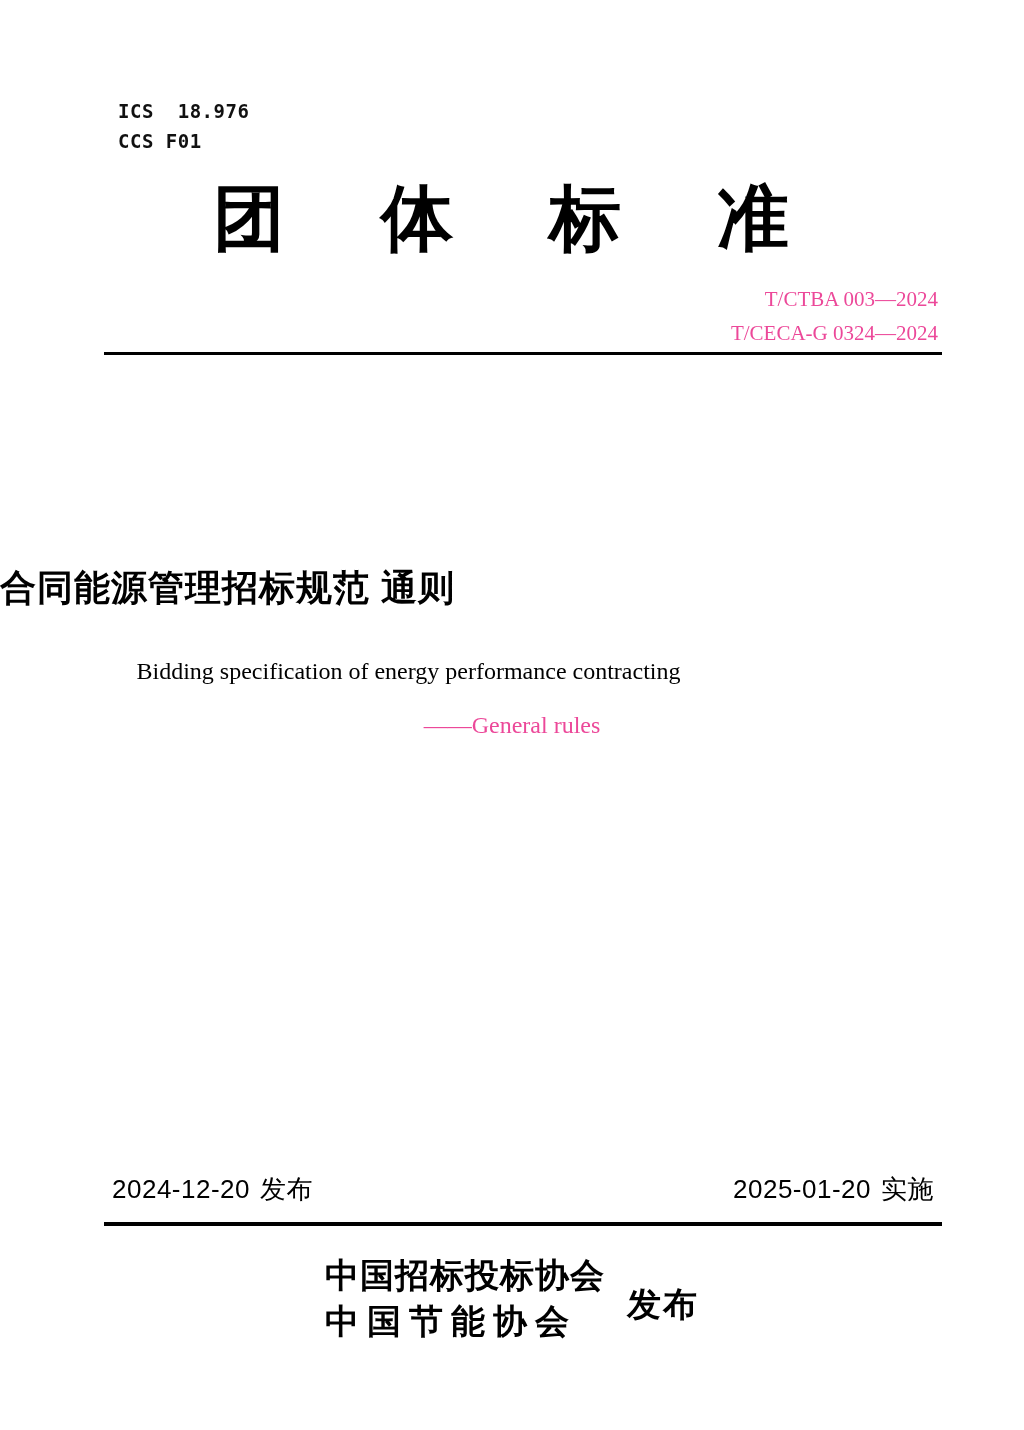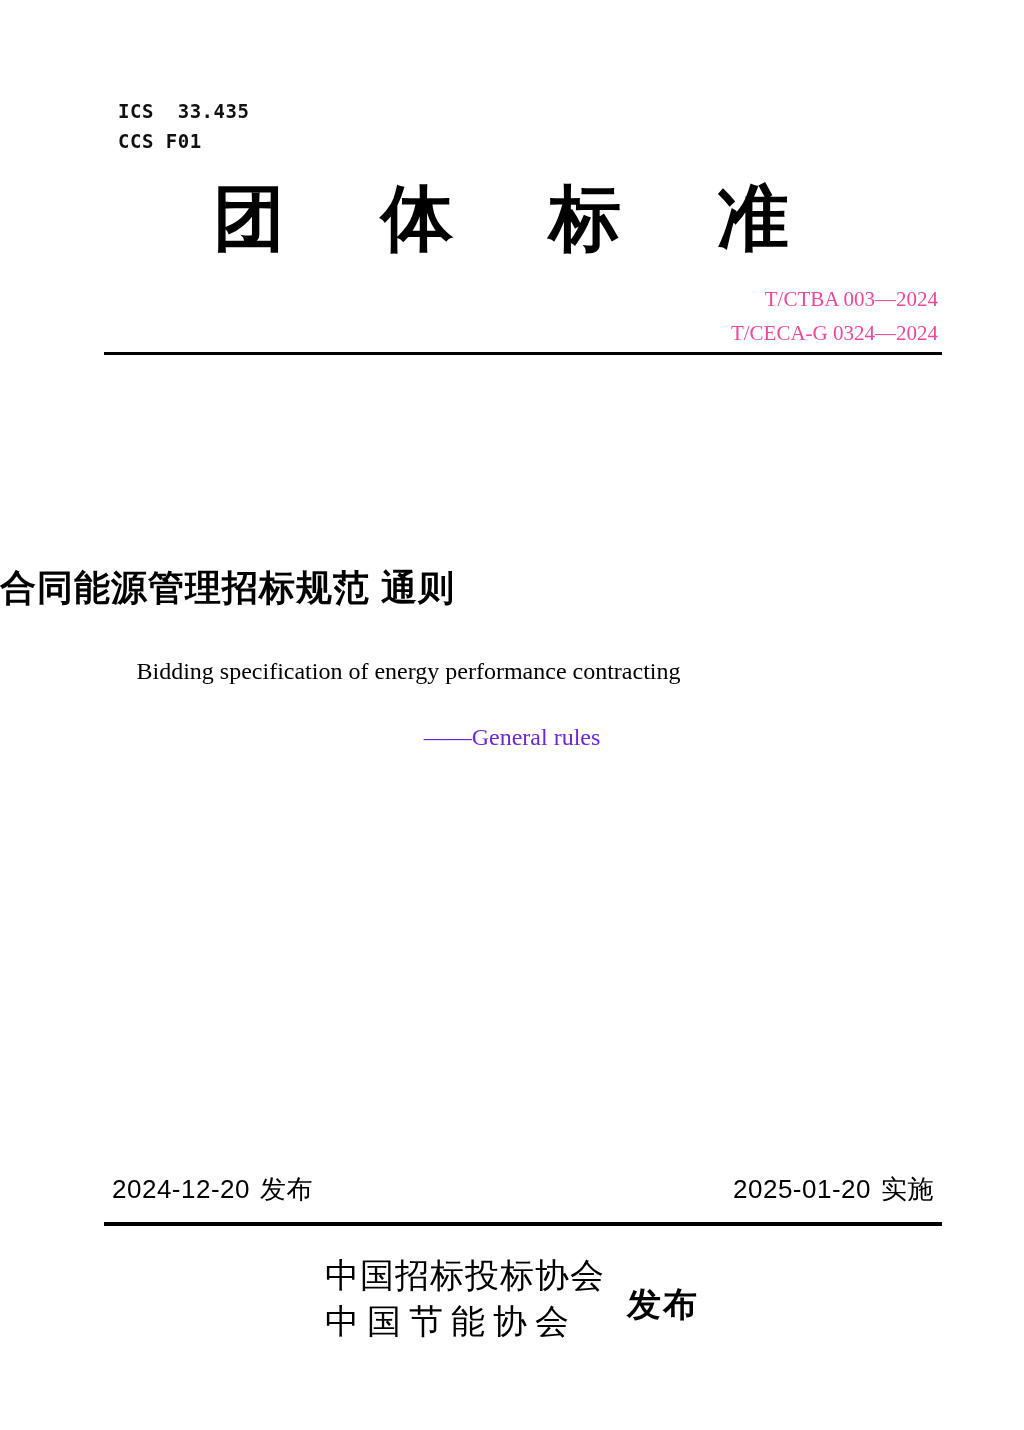--- a/index.html
+++ b/index.html
@@ -108,22 +108,21 @@
     color: #000;
   }
   .doc-title-en2 {
     position: absolute;
     left: 0;
     top: 712px;
     width: 1024px;
     text-align: center;
     font-family: "Liberation Serif", serif;
     font-size: 24px;
-    color: #6d28d9;
-    margin-top: 12px;
+    color: #ec4899;
   }
 
   
   .date-row {
     position: absolute;
     left: 112px;
     top: 1172px;
     width: 822px;
     display: flex;
     justify-content: space-between;
@@ -140,21 +139,21 @@
     position: absolute;
     left: 0;
     top: 1252px;
     width: 1024px;
     display: flex;
     justify-content: center;
     align-items: flex-start;
   }
   .issuer-names {
     font-family: "Liberation Sans", sans-serif;
-    font-weight: 400;
+    font-weight: 700;
     font-size: 34px;
     line-height: 46px;
     color: #000;
   }
   .issuer-name-1 { letter-spacing: 1px; }
   .issuer-name-2 { letter-spacing: 8px; }
   .issuer-publish {
     font-family: "Liberation Sans", sans-serif;
     font-weight: 700;
     font-size: 34px;
@@ -163,21 +162,21 @@
     margin-top: 30px;
     color: #000;
   }
 </style>
 </head>
 <body>
 
 <div class="page">
 
   <div class="ics-block">
-    <div class="ics-line">ICS  33.435</div>
+    <div class="ics-line">ICS  18.976</div>
     <div class="ics-line">CCS F01</div>
   </div>
 
   <div class="std-title">团 体 标 准</div>
 
   <div class="std-numbers">
     <div>T/CTBA 003—2024</div>
     <div>T/CECA-G 0324—2024</div>
   </div>
 

